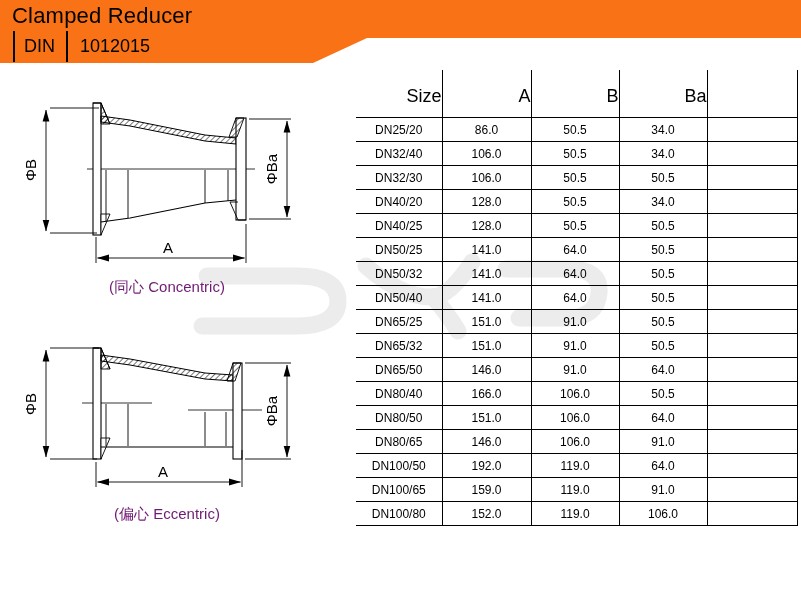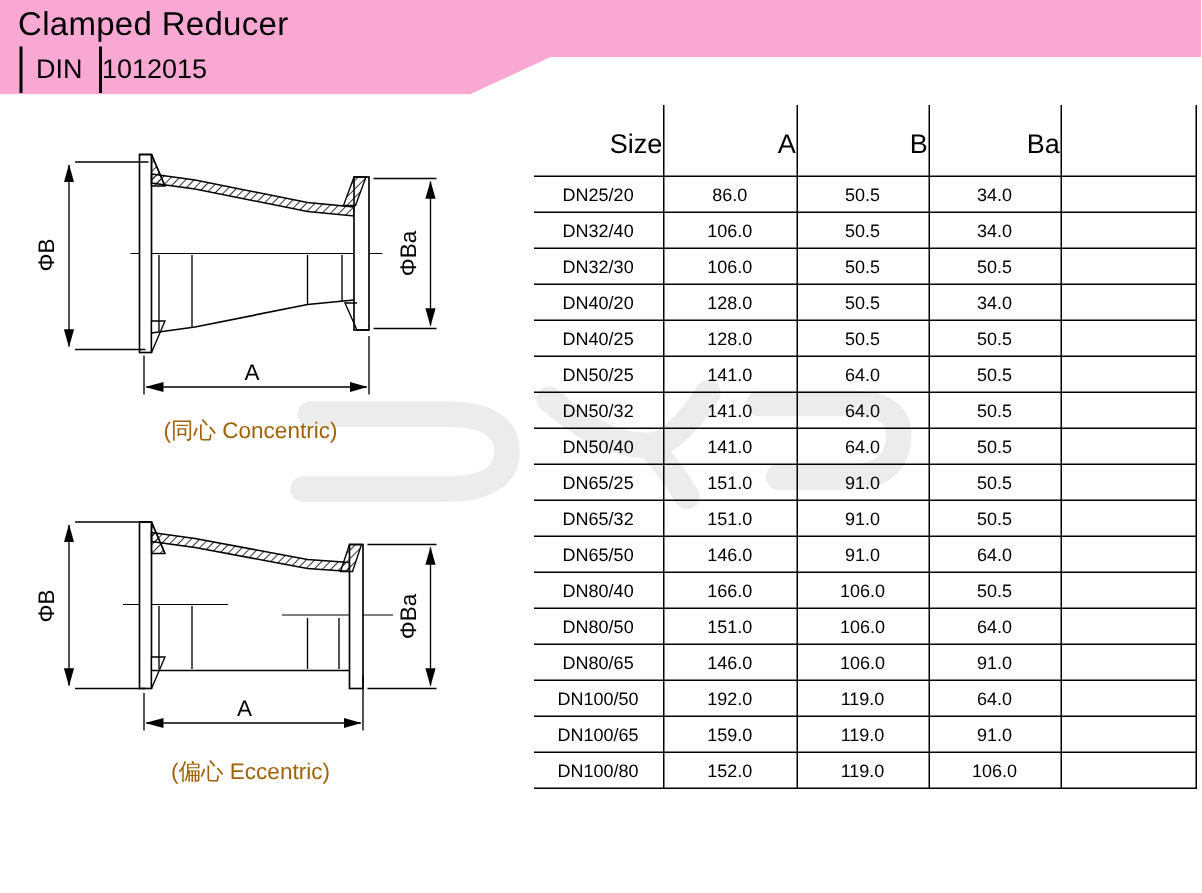--- a/index.html
+++ b/index.html
@@ -4,40 +4,40 @@
 <style>
   html,body{margin:0;padding:0;}
   body{
     width:801px;height:595px;position:relative;overflow:hidden;
     background:#ffffff;color:#000;
     font-family:"Liberation Sans","DejaVu Sans",sans-serif;
   }
   
   .banner{
     position:absolute;left:0;top:0;width:801px;height:63px;z-index:3;
-    background:#f9a8d4;
+    background:#f97316;
     clip-path:polygon(0 0,801px 0,801px 38px,367px 38px,313px 63px,0 63px);
   }
   .title{
     position:absolute;left:12px;top:4px;font-size:22px;line-height:24px;
     letter-spacing:.2px;color:#000;
   }
   .std-row{
     position:absolute;left:13px;top:31px;height:31px;
     display:flex;align-items:center;
   }
   .std-bar{width:2px;height:31px;background:#000;}
   .std-org{font-size:18px;padding:0 11px 0 9px;}
-  .std-num{font-size:18px;}
+  .std-num{font-size:18px;padding-left:12px;}
   
   .wm{position:absolute;left:0;top:0;z-index:0;}
   
   .drw{position:absolute;left:0;top:0;z-index:2;pointer-events:none;}
   .caption{
-    position:absolute;z-index:2;font-size:15px;text-align:center;color:#a16207;
+    position:absolute;z-index:2;font-size:15px;text-align:center;color:#701a75;
   }
   .cap1{left:82px;top:278px;width:170px;}
   .cap2{left:82px;top:505px;width:170px;}
   
   .tablewrap{position:absolute;left:356px;top:70px;z-index:1;}
   table{border-collapse:collapse;table-layout:fixed;}
   th{
     height:41px;border-right:1px solid #000;border-bottom:1px solid #000;
     font-size:18px;font-weight:400;text-align:right;vertical-align:middle;
     padding:6px 0 0 0;background:transparent;

